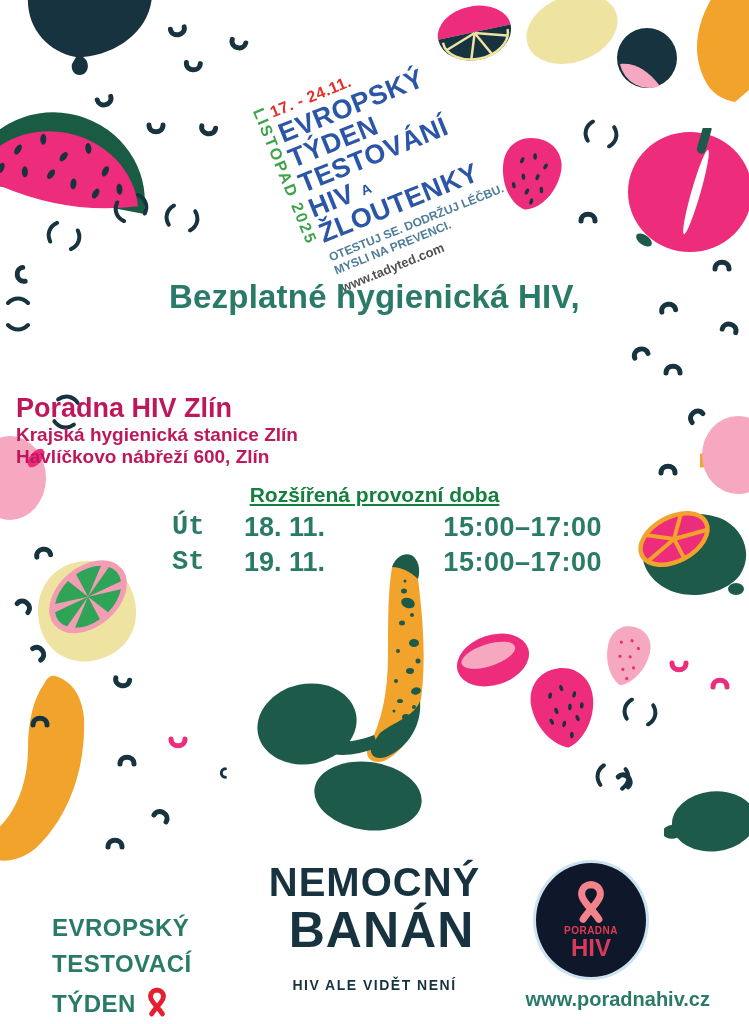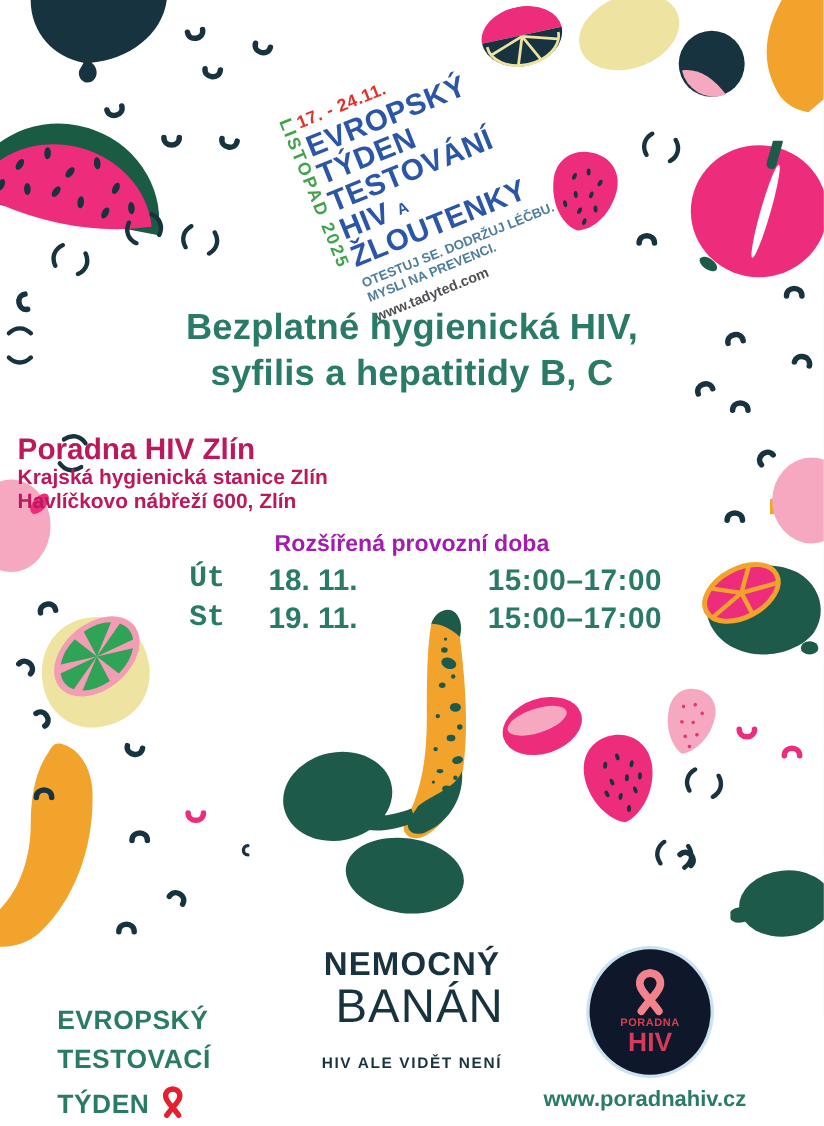--- a/index.html
+++ b/index.html
@@ -33,50 +33,50 @@
   
   .heading{
     position:absolute;left:0;top:276px;width:100%;text-align:center;
     color:#2A7A68;font-size:33px;font-weight:800;line-height:1.28;letter-spacing:.2px;
   }
   .location{position:absolute;left:16px;top:392px;width:100%;color:#be185d;}
   .location .loc-name{font-size:27px;font-weight:800;line-height:1.2;}
   .location .loc-line{font-size:19px;font-weight:bold;line-height:1.15;}
   .sched-title{
     position:absolute;left:0;top:483px;width:100%;text-align:center;
-    color:#a21caf;font-size:21px;font-weight:800;
+    color:#15803d;font-size:21px;font-weight:800;text-decoration:underline;
   }
   .sched{position:absolute;left:172px;top:511px;width:430px;color:#2A7A68;font-weight:800;font-size:27px;}
   .sched-row{display:flex;line-height:1.2;margin-bottom:3px;}
   .sched-day{width:72px;font-family:Liberation Mono, monospace;}
   .sched-date{width:150px;}
   .sched-time{margin-left:auto;letter-spacing:.5px;}
 
   
   .tagline{position:absolute;left:0;top:860px;width:100%;text-align:center;color:#17333F;}
-  .tag1{font-size:30px;font-weight:800;line-height:1.1;letter-spacing:1px;}
-  .tag2{font-size:43px;font-weight:400;line-height:1.05;letter-spacing:1px;margin-left:14px;}
+  .tag1{font-size:40px;font-weight:800;line-height:1.1;letter-spacing:1px;}
+  .tag2{font-size:50px;font-weight:700;line-height:1.05;letter-spacing:1px;margin-left:14px;}
   .tag3{font-size:26px;font-weight:800;line-height:1.15;letter-spacing:1px;}
   .tag4{font-size:14px;font-weight:800;letter-spacing:1.5px;margin-top:20px;}
 
   .footer-left{
     position:absolute;left:52px;top:910px;color:#2A7A68;
     font-size:24px;font-weight:800;line-height:1.5;letter-spacing:.5px;
   }
   .footer-left .ribbon-inline{display:inline-block;vertical-align:-10px;margin-left:8px;}
 
   .circle-badge{
     position:absolute;left:533px;top:860px;width:110px;height:114px;
     border:3px solid #CBE3F0;border-radius:50%;background:#0f172a;
     display:flex;flex-direction:column;align-items:center;justify-content:center;
   }
   .badge-poradna{color:#E23B50;font-size:10px;font-weight:800;letter-spacing:.5px;margin-top:1px;}
   .badge-hiv{color:#D63B5C;font-size:24px;font-weight:800;line-height:1;}
   .web-right{
-    position:absolute;left:494px;top:988px;width:240px;text-align:left;
+    position:absolute;left:470px;top:988px;width:240px;text-align:right;
     color:#2A7A68;font-size:20px;font-weight:800;
   }
   .squig{position:absolute;}
 </style>
 </head>
 <body>
 
 <div class="poster">
 
   <svg class="abs" style="left:22px;top:-4px" width="135" height="84" viewBox="0 0 135 84">
@@ -483,21 +483,20 @@
       <div class="logo-blue">TESTOVÁNÍ</div>
       <div class="logo-blue"><span>HIV</span> <span class="logo-a">A</span> <span>ŽLOUTENKY</span></div>
       <div class="logo-slate">OTESTUJ SE. DODRŽUJ LÉČBU.</div>
       <div class="logo-slate2">MYSLI NA PREVENCI.</div>
       <div class="logo-url">www.tadyted.com</div>
     </div>
   </div>
 
   <div class="heading">
     <div>Bezplatné hygienická HIV,</div>
-    <div>syfilis a hepatitidy B, C</div>
   </div>
 
   <div class="location">
     <div class="loc-name">Poradna HIV Zlín</div>
     <div class="loc-line">Krajská hygienická stanice Zlín</div>
     <div class="loc-line">Havlíčkovo nábřeží 600, Zlín</div>
   </div>
 
   <div class="sched-title">Rozšířená provozní doba</div>
 

